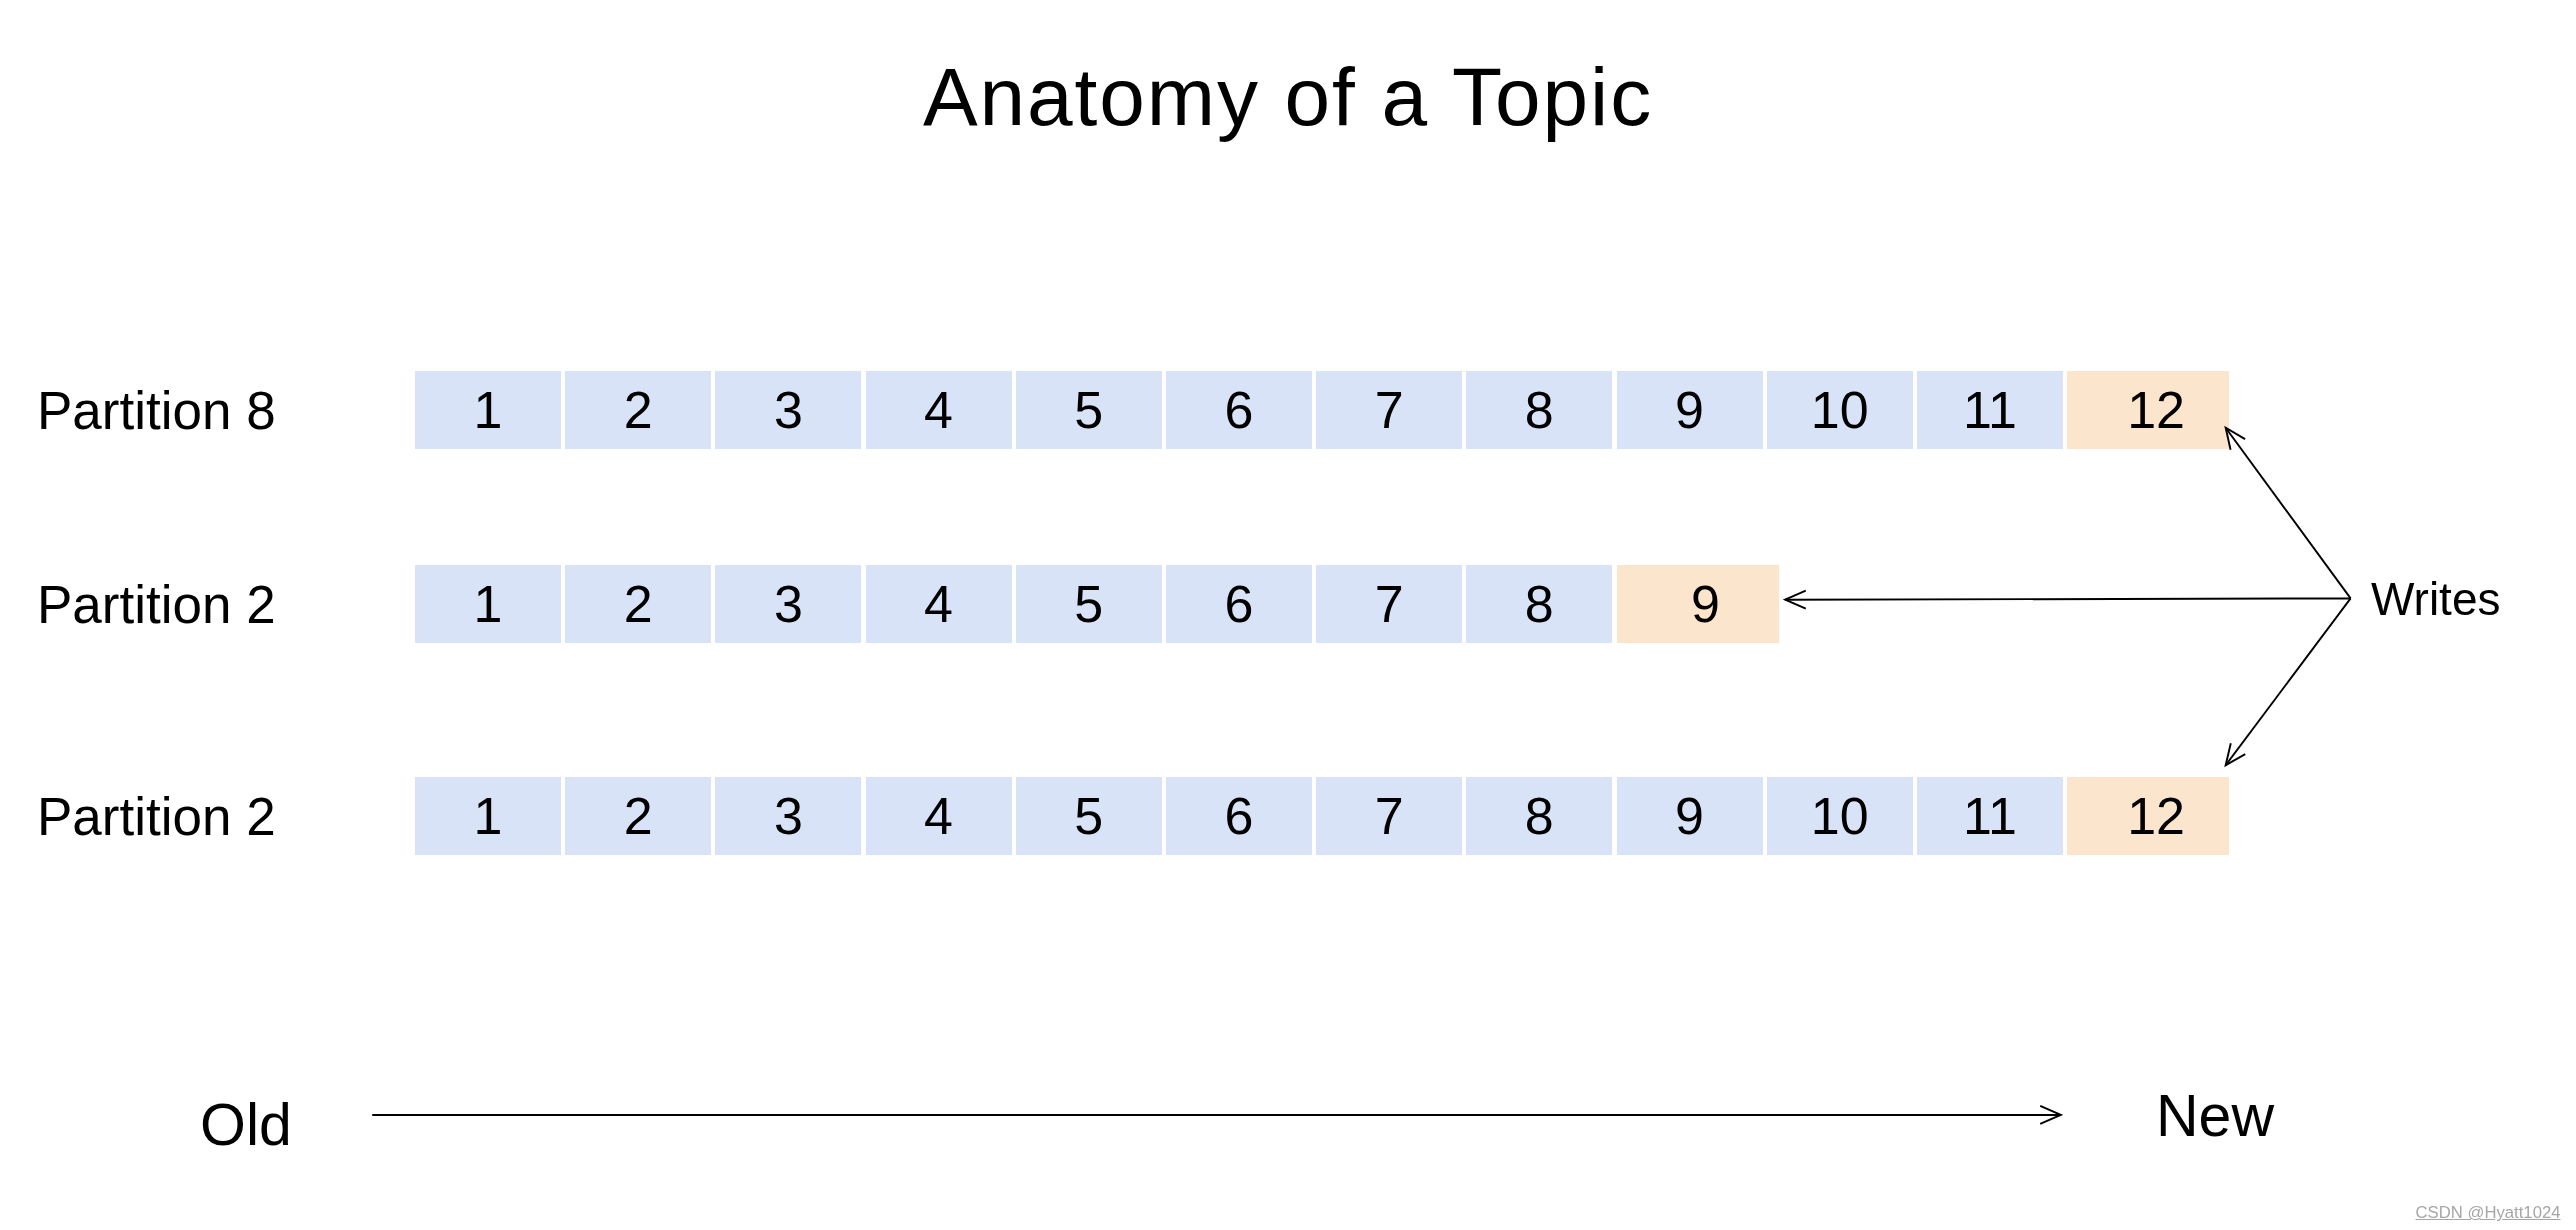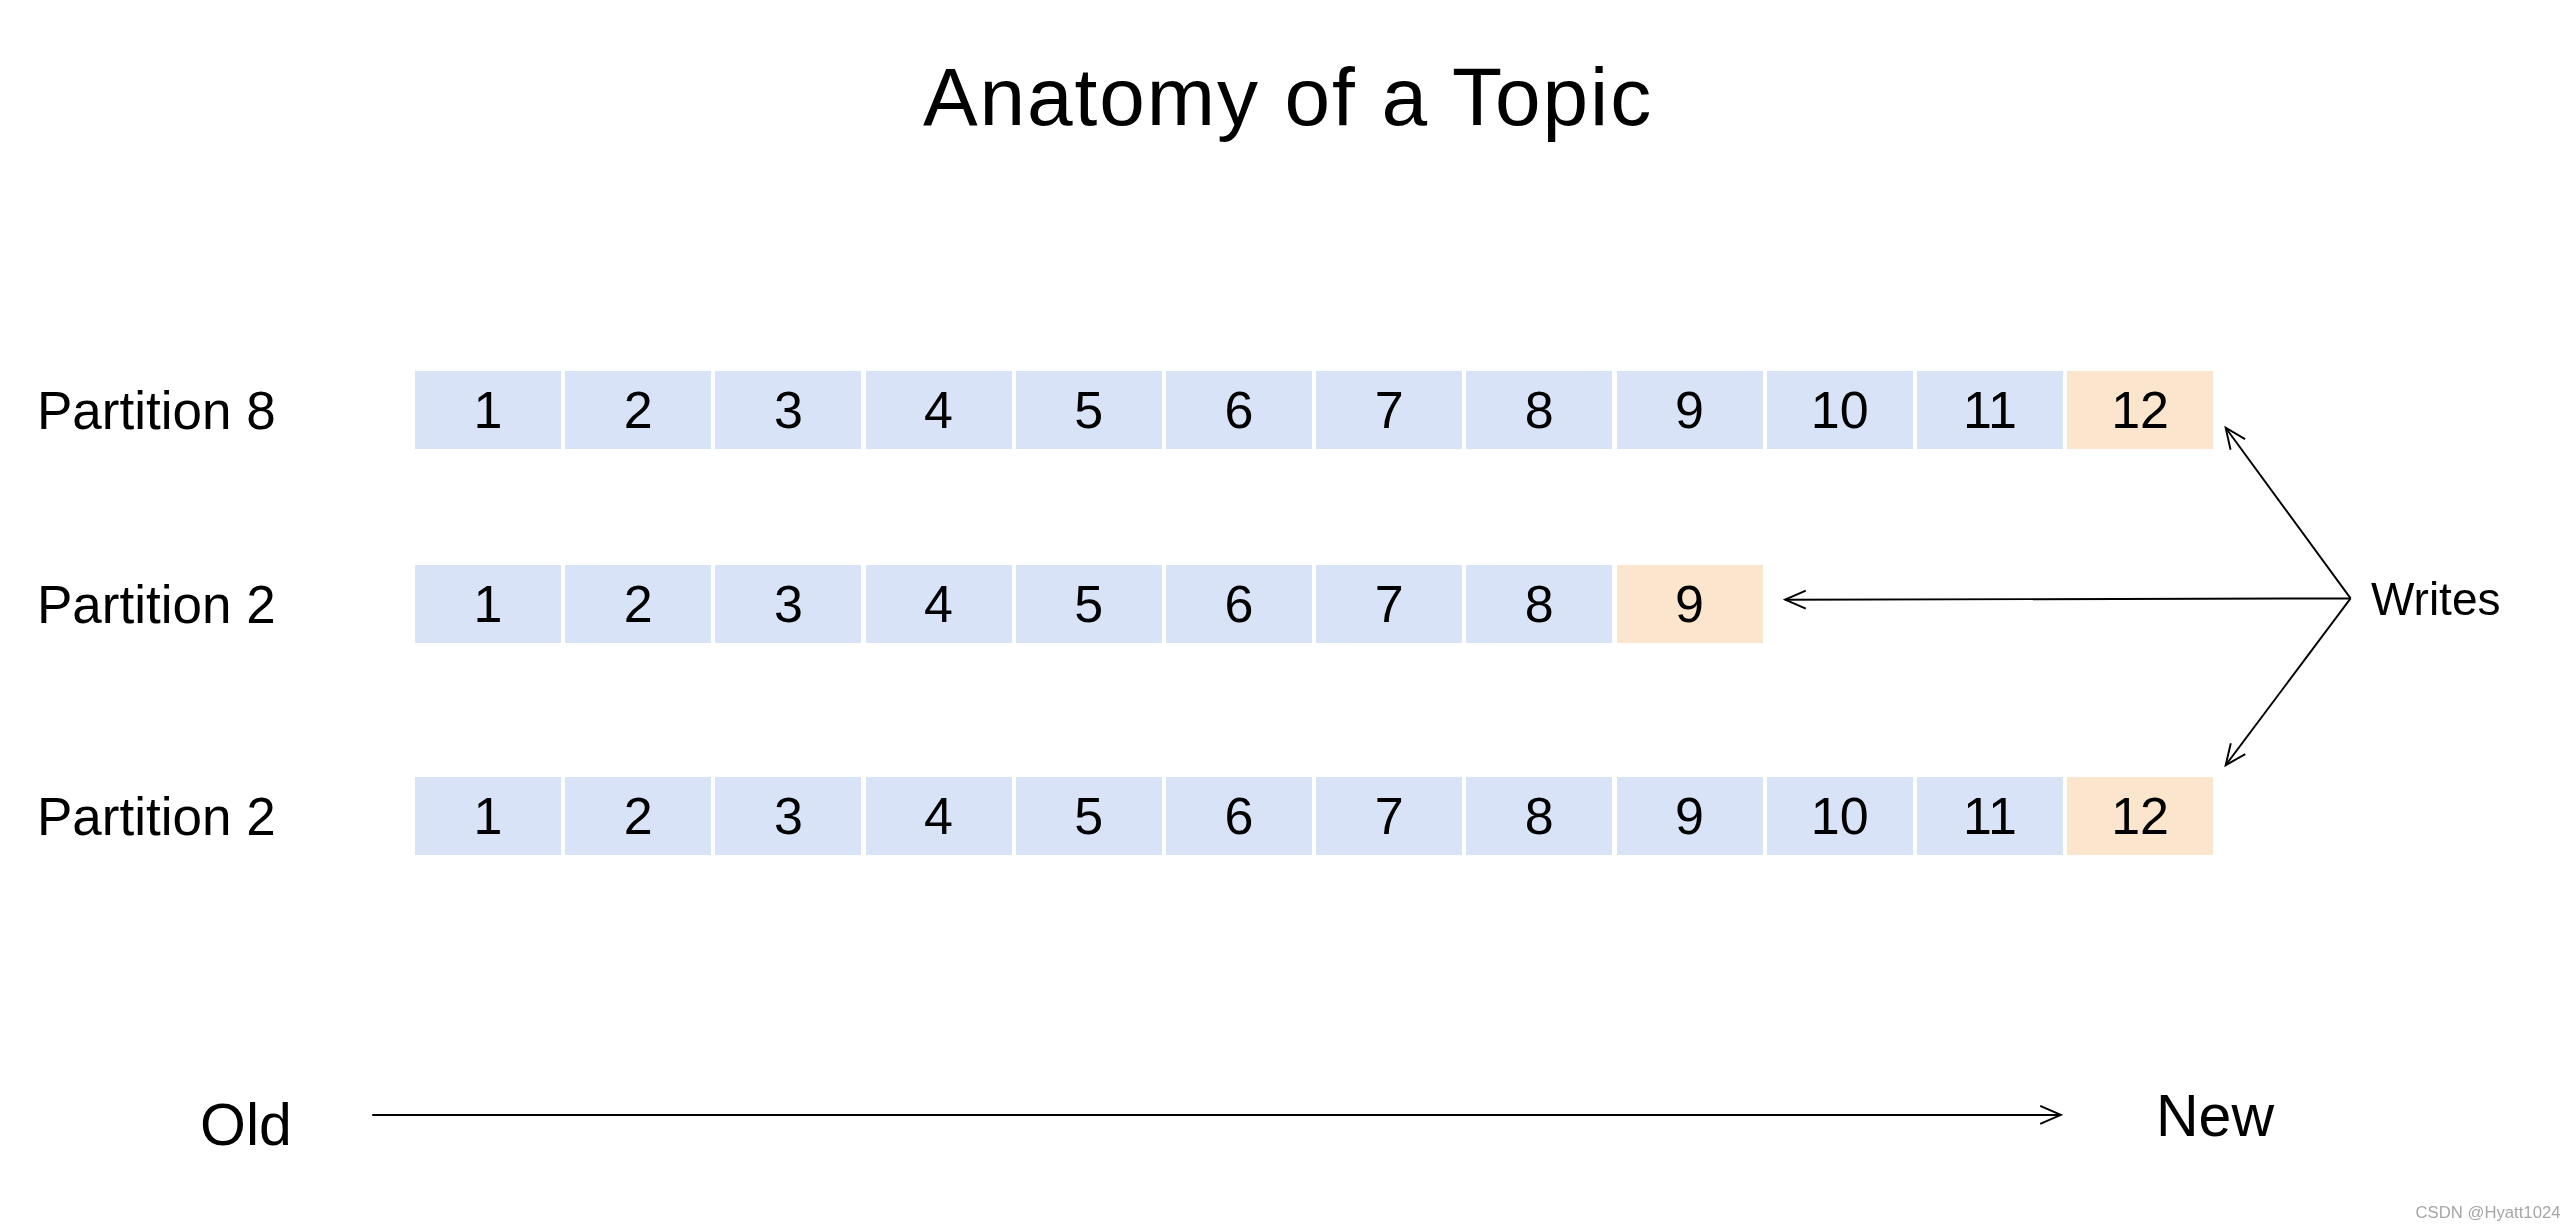--- a/index.html
+++ b/index.html
@@ -57,20 +57,21 @@
     background: var(--cell-blue, #d9e3f8);
     display: flex;
     align-items: center;
     justify-content: center;
     font-size: 52px;
     color: #000000;
     flex: 0 0 auto;
   }
   .cell.highlight {
     background: var(--cell-peach, #fce5cd);
+    padding-left: 16px;
   }
   .writes {
     position: absolute;
     left: 2371px;
     top: 560px;
     height: 77px;
     display: flex;
     align-items: center;
     font-size: 46px;
     color: #000000;
@@ -88,20 +89,21 @@
   }
   .endpoint-label.old { left: 200px; margin-top: 9px; }
   .endpoint-label.new { left: 2156px; }
   .watermark {
     position: absolute;
     right: 15.5px;
     bottom: 7.7px;
     font-size: 16.7px;
     color: var(--watermark, #a6a6a6);
     white-space: nowrap;
+    text-decoration: underline;
   }
   .arrows-layer {
     position: absolute;
     left: 0;
     top: 0;
     width: 2576px;
     height: 1231px;
     pointer-events: none;
   }
 </style>

